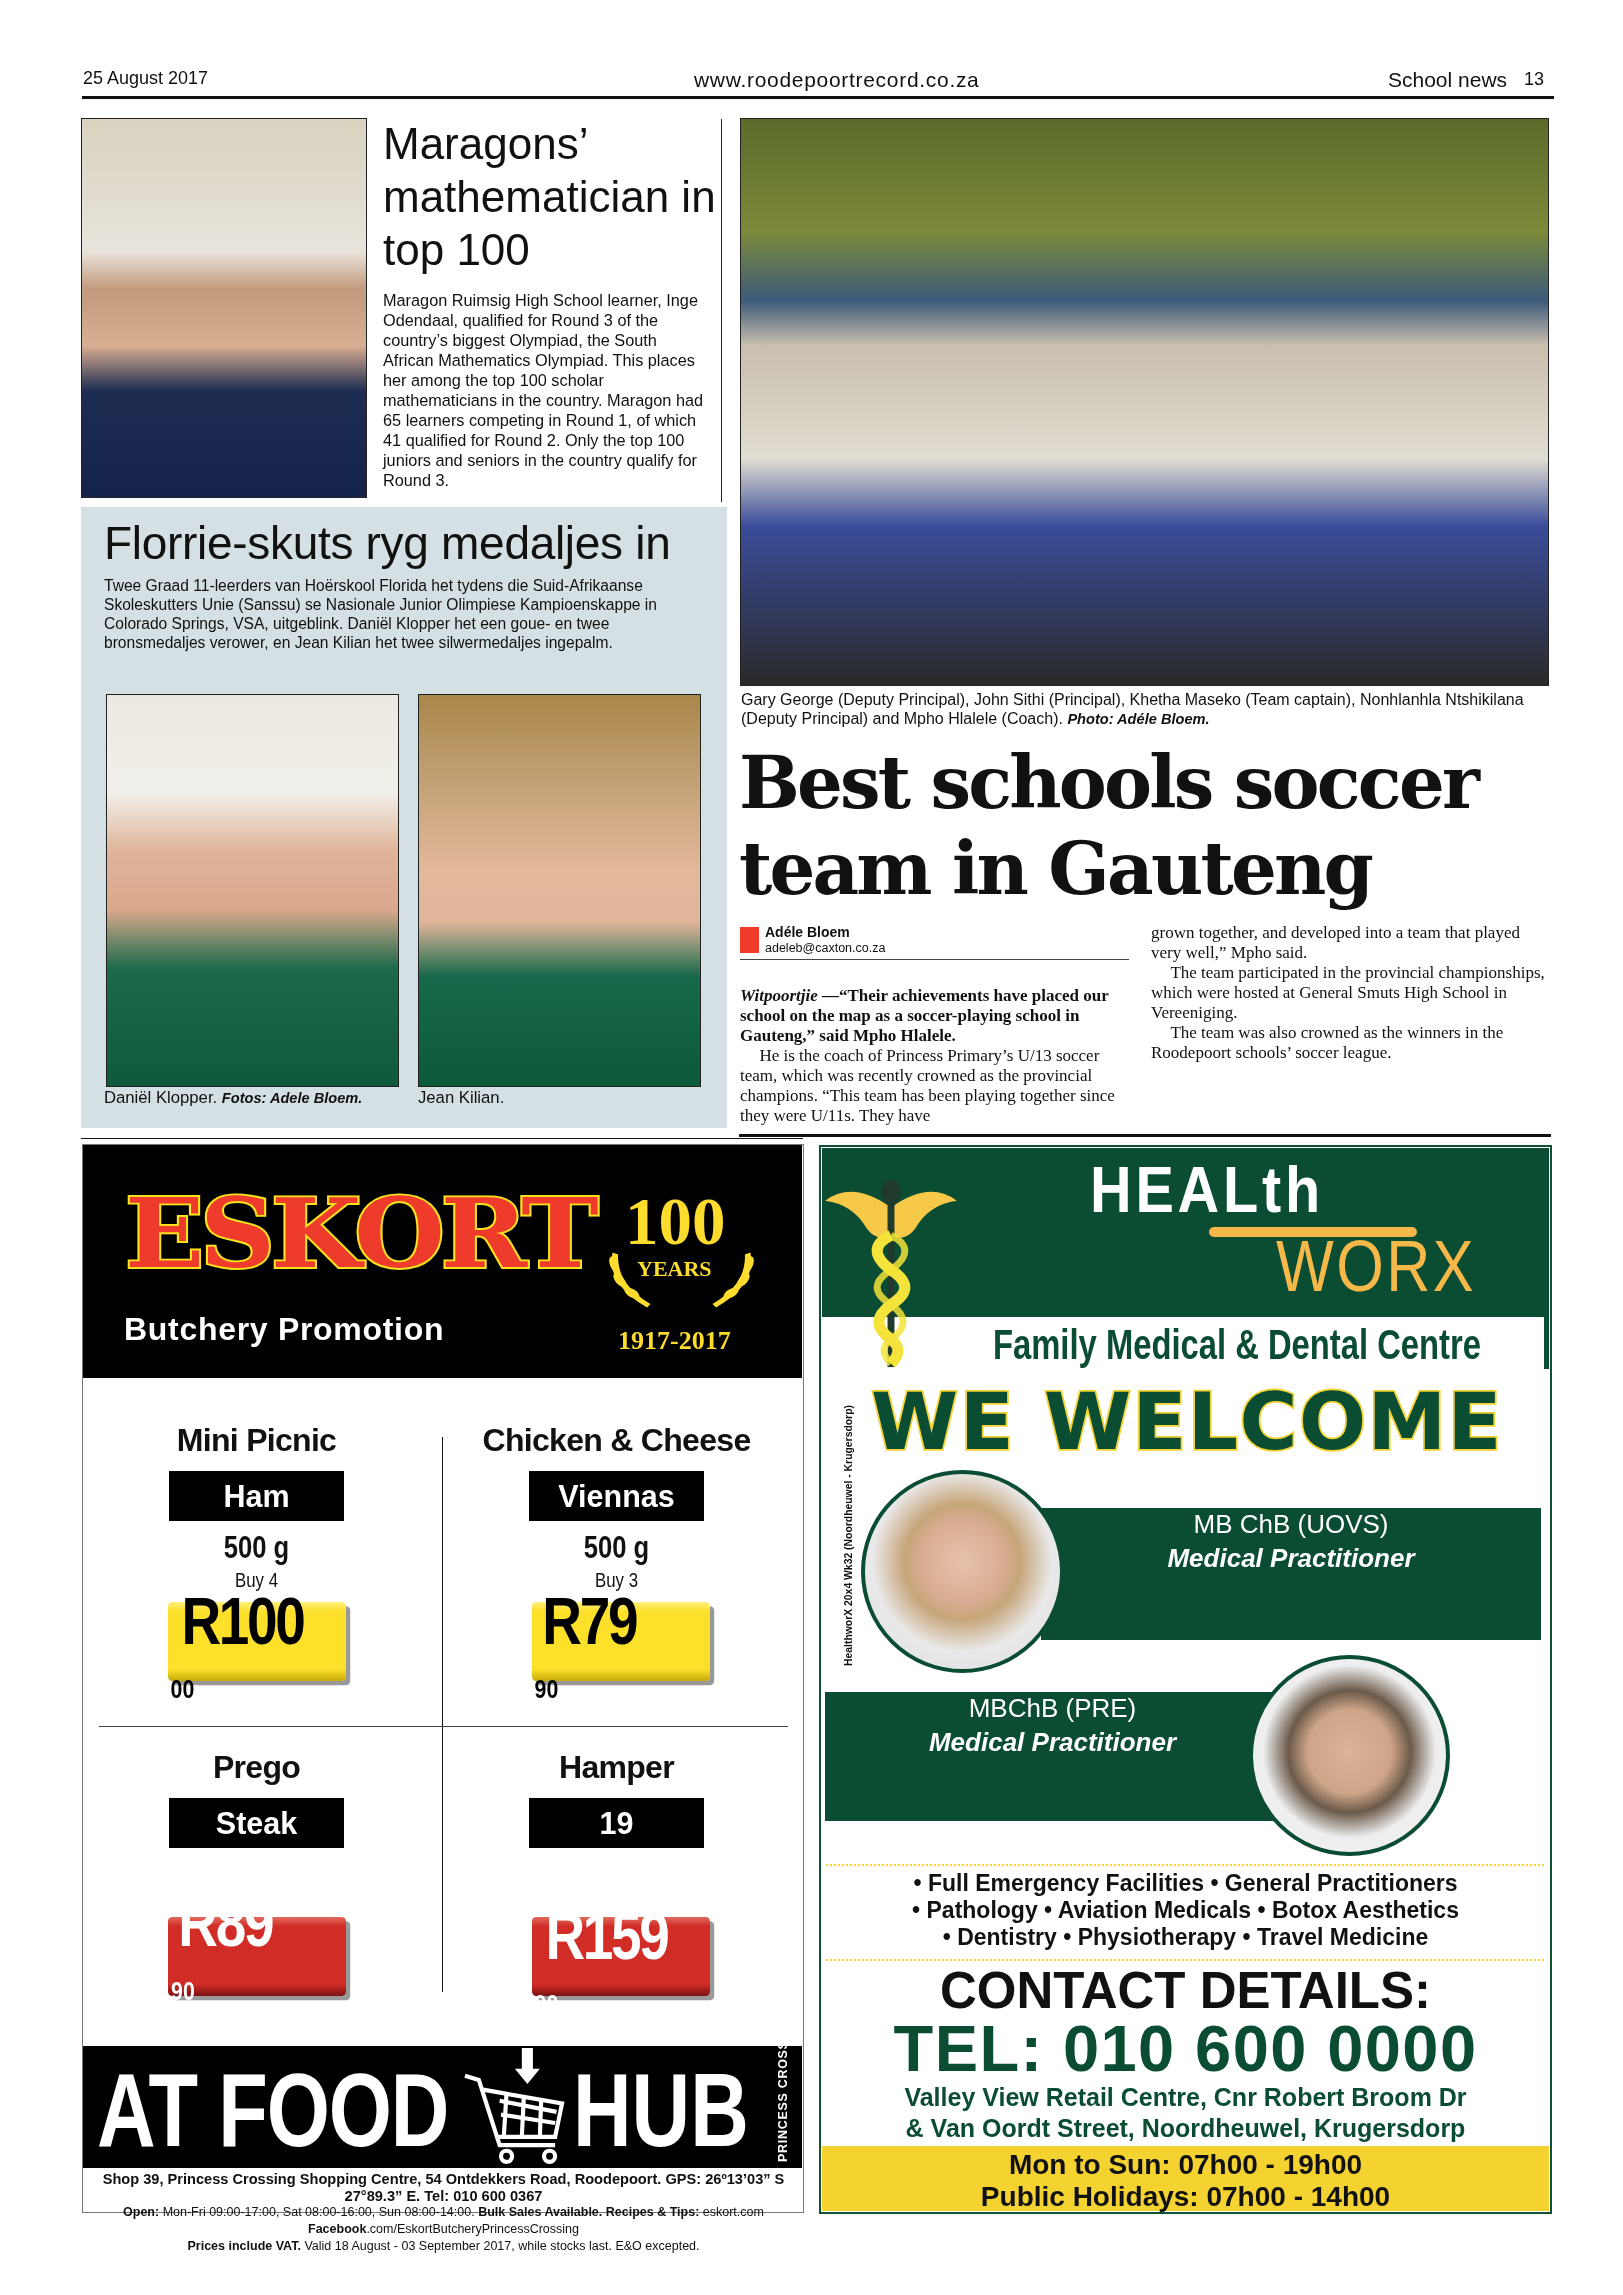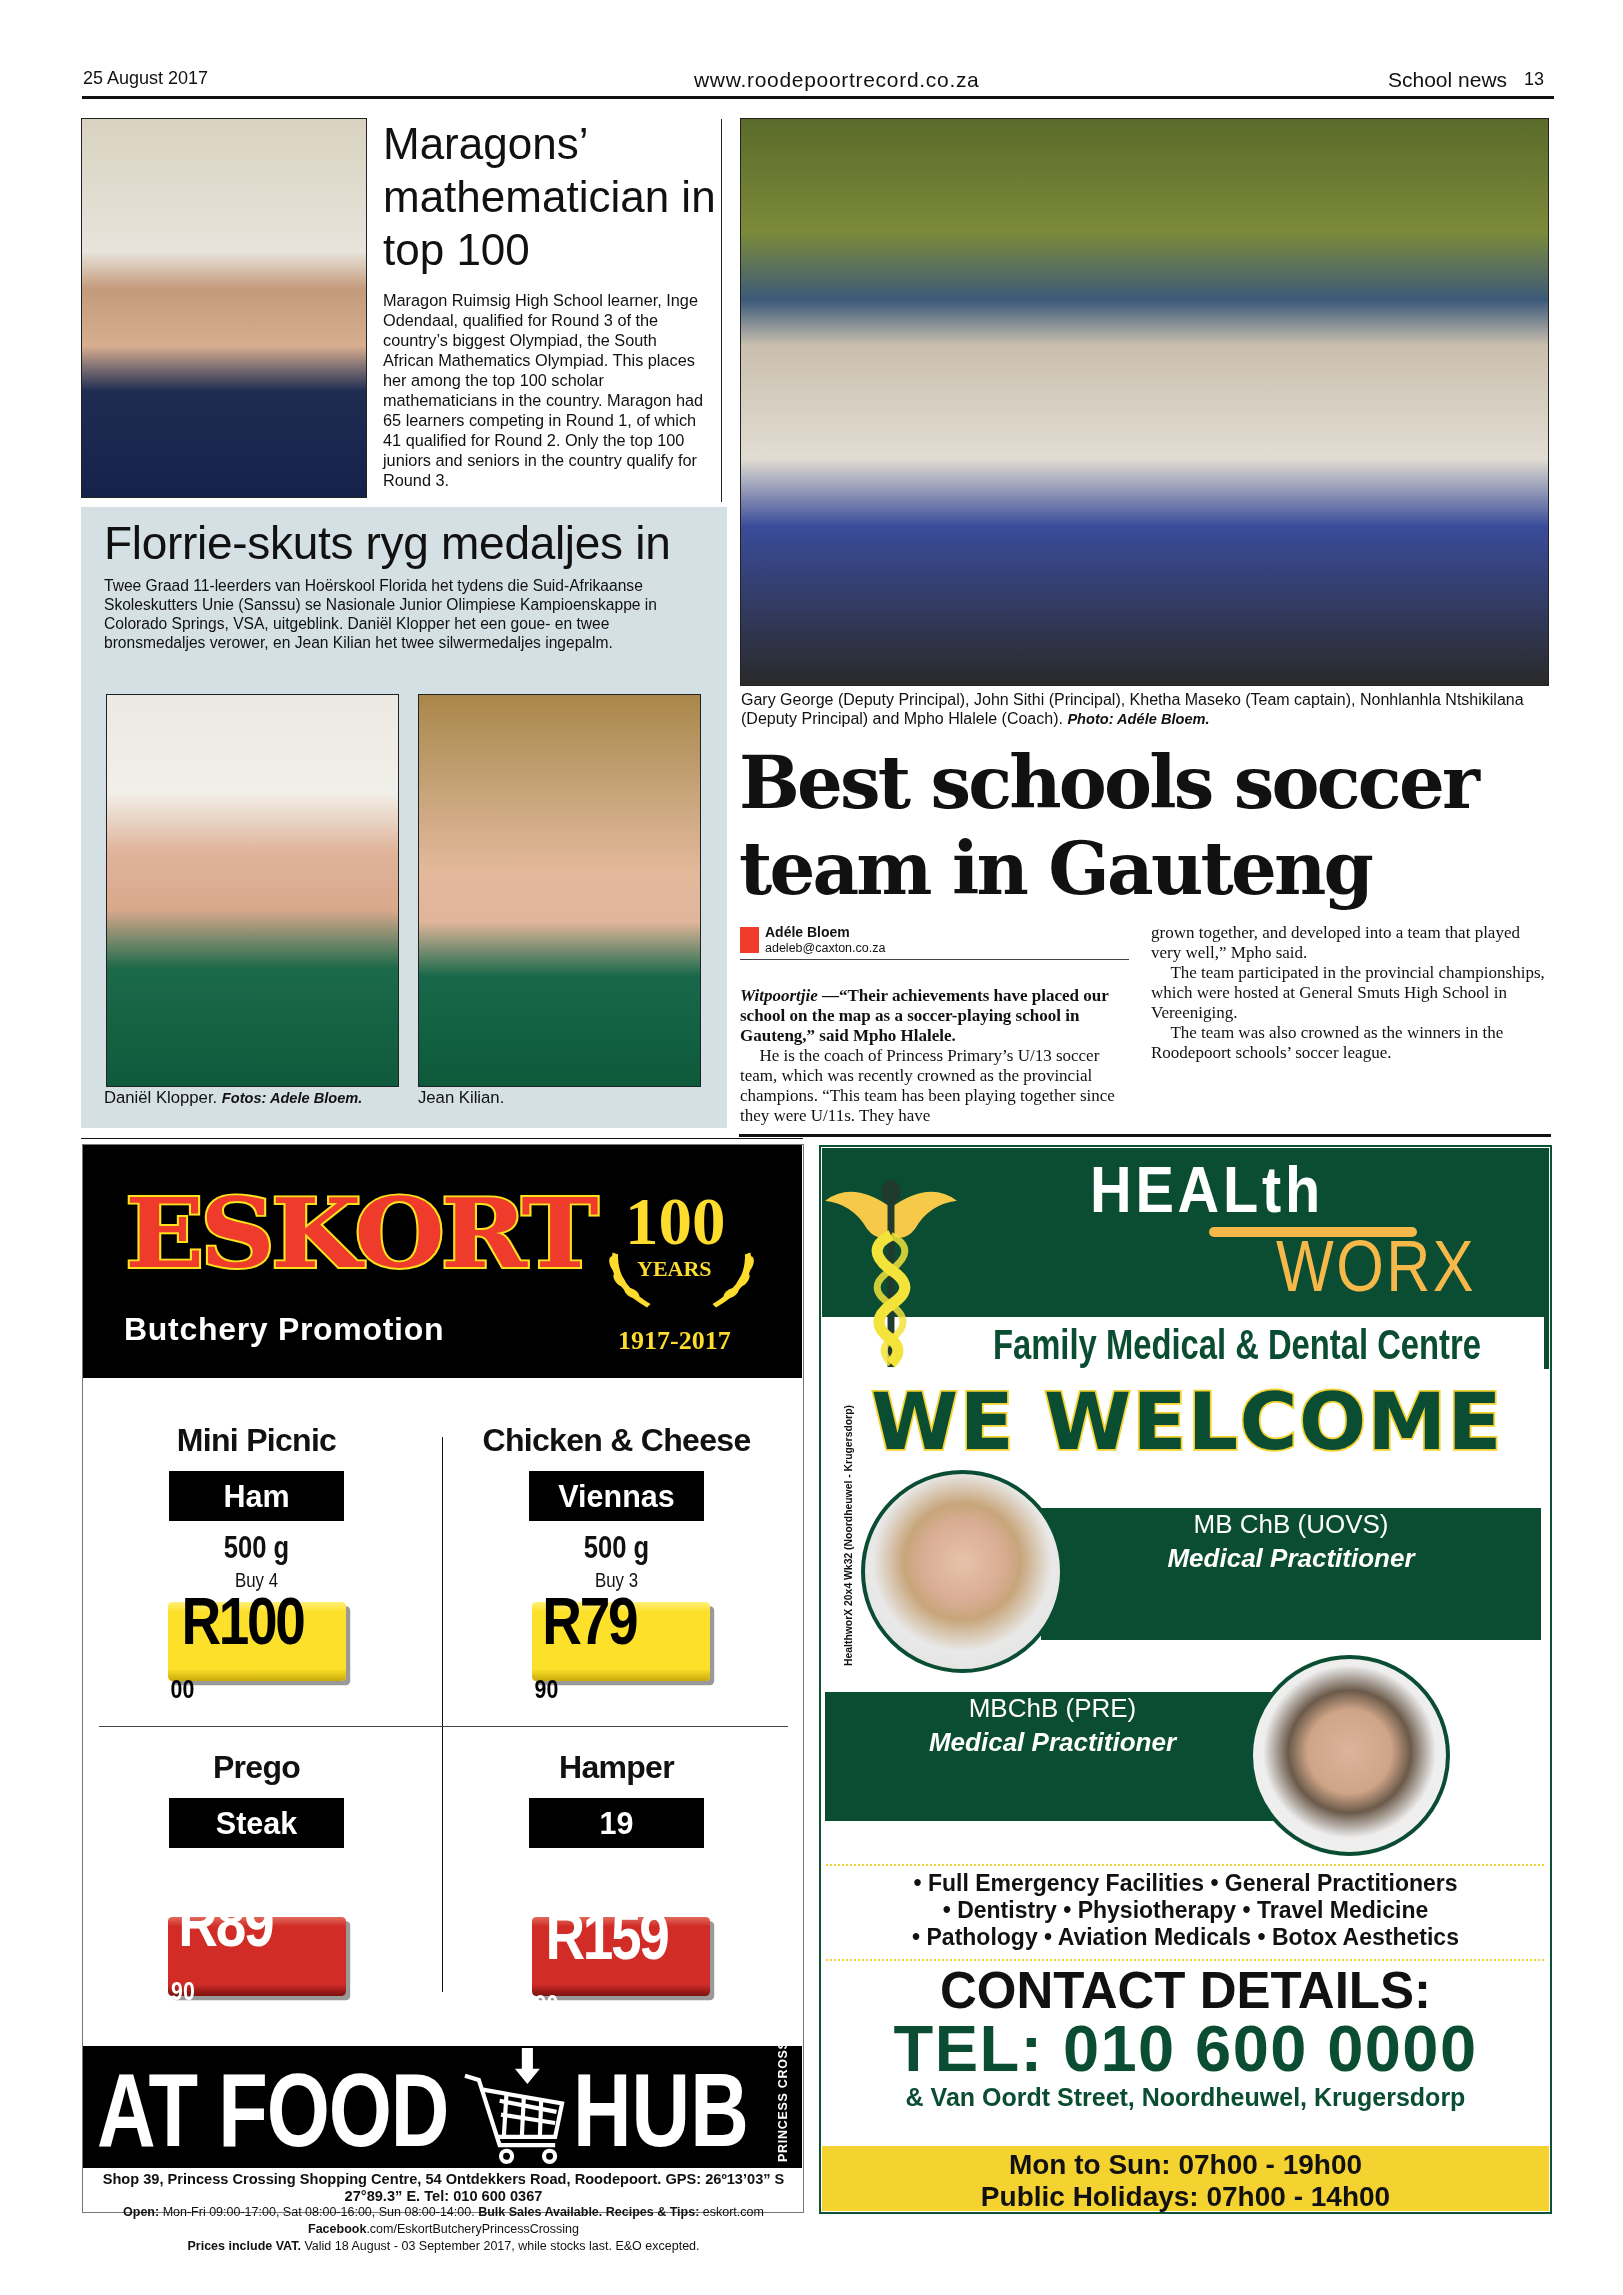--- a/index.html
+++ b/index.html
@@ -288,27 +288,28 @@
 
 <div class="doc-band doc-band2">
   <div class="doc-deg">MBChB (PRE)</div>
   <div class="doc-role">Medical Practitioner</div>
 </div>
 <div class="doc-photo doc-photo2"></div>
 
 <div class="dots" style="top:1864px;"></div>
 <div class="abs services">
   <div>• Full Emergency Facilities • General Practitioners</div>
+  <div>• Pathology • Aviation Medicals • Botox Aesthetics</div>
   <div>• Dentistry • Physiotherapy • Travel Medicine</div>
-  <div>• Pathology • Aviation Medicals • Botox Aesthetics</div>
 </div>
 <div class="dots" style="top:1959px;"></div>
 
 <div class="abs contact">CONTACT DETAILS:</div>
 <div class="abs tel">TEL: 010 600 0000</div>
 <div class="abs addr">
+  <div>Valley View Retail Centre, Cnr Robert Broom Dr</div>
   <div>&amp; Van Oordt Street, Noordheuwel, Krugersdorp</div>
 </div>
 <div class="abs hours">
   <div>Mon to Sun: 07h00 - 19h00</div>
   <div>Public Holidays: 07h00 - 14h00</div>
 </div>
 
 
 </body></html>

